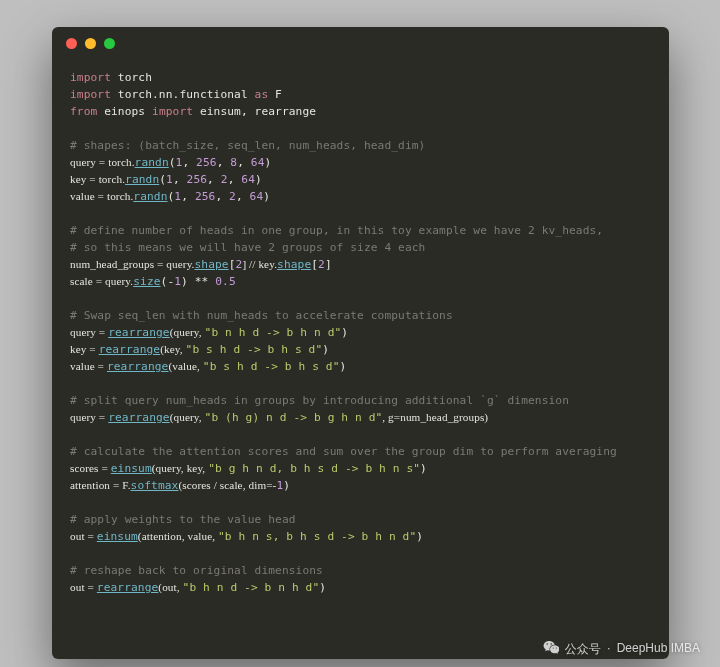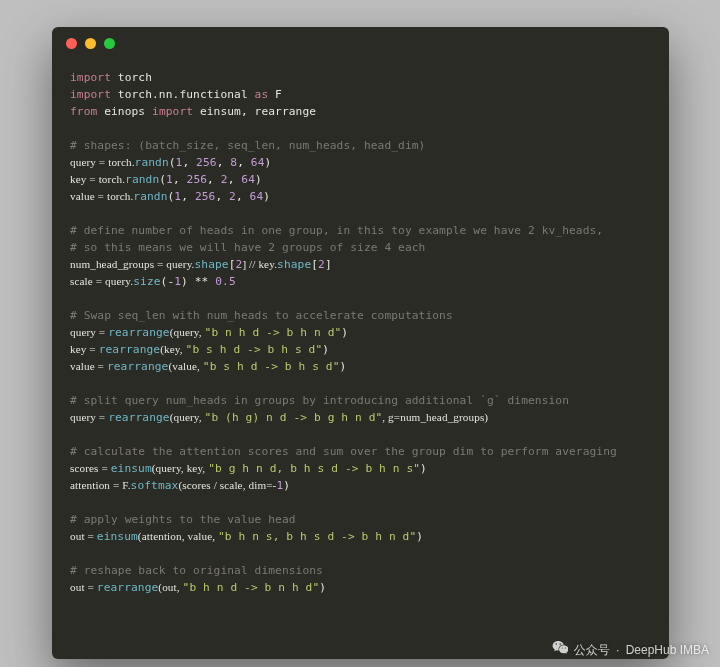--- a/index.html
+++ b/index.html
@@ -35,33 +35,33 @@
   .code {
     padding: 10px 10px 18px 18px;
     font-size: 11.2px;
     line-height: 17px;
     white-space: pre;
     color: #e6e6e0;
     letter-spacing: 0.1px;
   }
   .kw   { color: #c97f8b; }          
   .mod  { color: #e6e6e0; }
-  .fn   { color: #6fb7c7; }          
+  .fn   { color: #6fb7c7; text-decoration: underline; }          
   .cmt  { color: #7a7a70; }          
   .num  { color: #c49cd6; }          
   .str  { color: #b9c96b; }          
   .op   { color: #e6e6e0; }
   .id   { color: #e6e6e0; font-family: Liberation Serif, serif; }
 
   .watermark {
     position: absolute;
-    right: 11px;
+    right: 20px;
     bottom: 8px;
     display: flex;
-    align-items: center;
+    align-items: flex-start;
     gap: 6px;
     font-size: 12px;
     color: rgba(255,255,255,0.78);
     font-family: -apple-system, "PingFang SC", sans-serif;
     text-shadow: 0 0 4px rgba(0,0,0,0.4);
   }
   .watermark svg { width: 16px; height: 15px; fill: rgba(255,255,255,0.78); }
 </style>
 </head>
 <body>

